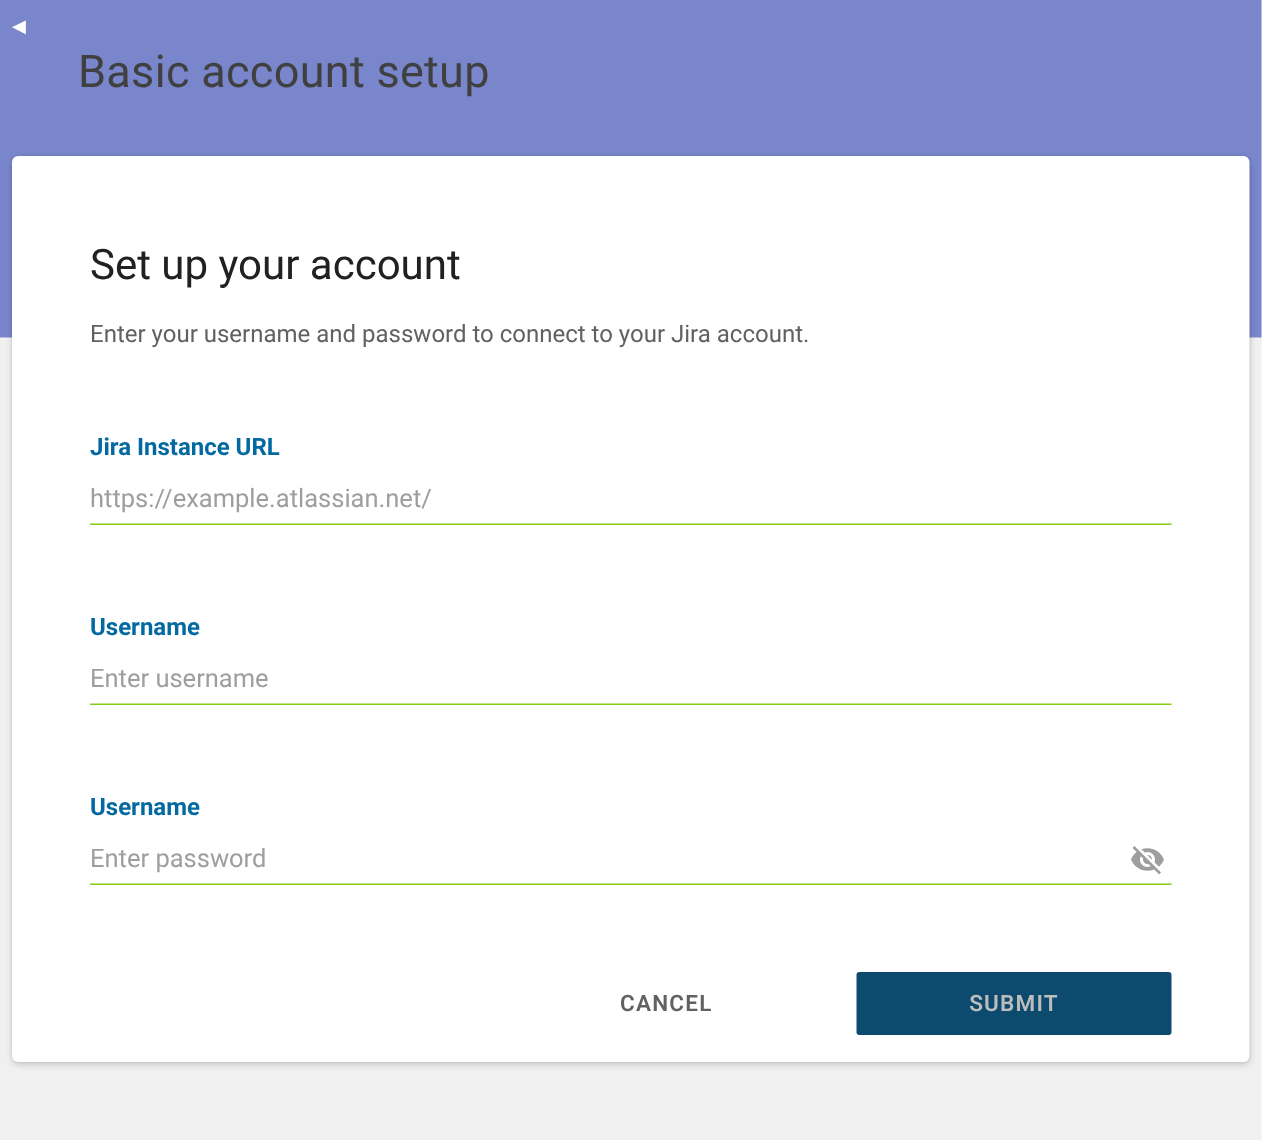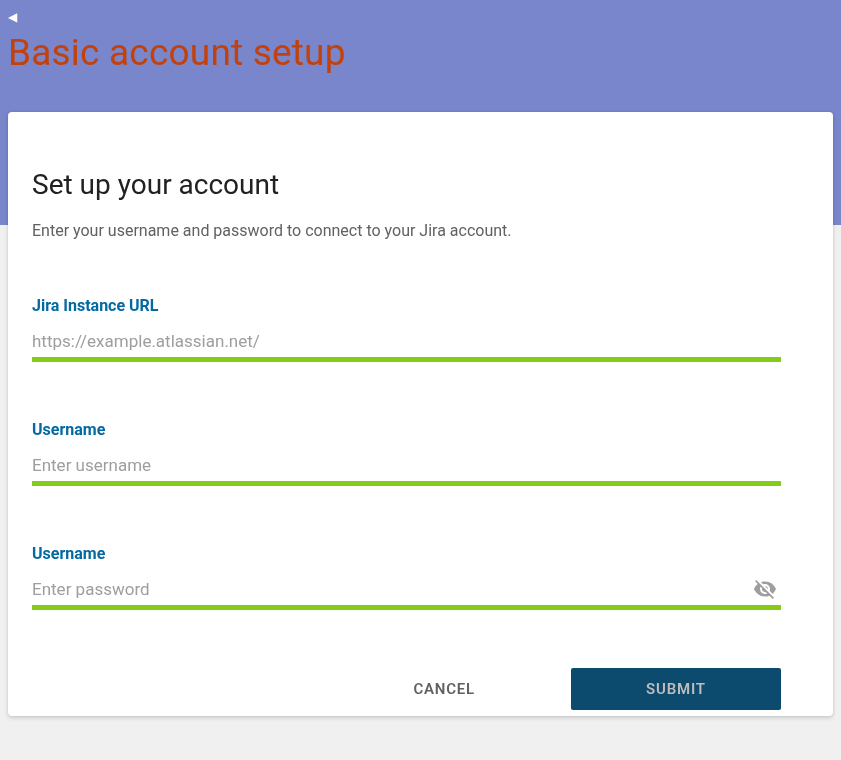--- a/index.html
+++ b/index.html
@@ -36,34 +36,35 @@
       align-items: center;
       cursor: pointer;
       padding: 2px 0;
     }
     .back-link .chevron {
       margin-right: 6px;
       font-size: 12px;
       line-height: 1;
     }
     .page-title {
-      color: #c2410c;
-      font-size: 37px;
+      color: #404040;
+      font-size: 30px;
       font-weight: 400;
       margin-top: 6px;
       letter-spacing: 0.2px;
+      margin-left: 44px;
     }
     .card {
       position: relative;
       z-index: 2;
       background: #fff;
       margin: 38px 8px 0 8px;
       border-radius: 4px;
       box-shadow: 0 2px 4px rgba(0,0,0,0.15), 0 0 2px rgba(0,0,0,0.1);
-      padding: 56px 52px 48px 24px;
+      padding: 56px 52px 48px 52px;
       height: 604px;
     }
     .card-title {
       font-size: 28px;
       font-weight: 400;
       color: #212121;
       margin-bottom: 20px;
     }
     .card-subtitle {
       font-size: 16px;
@@ -80,21 +81,21 @@
     .field-label {
       display: block;
       font-size: 16px;
       font-weight: 700;
       color: #0369a1;
       margin-bottom: 12px;
     }
     .text-input {
       width: 100%;
       border: none;
-      border-bottom: 5px solid #84cc16;
+      border-bottom: 1px solid #84cc16;
       font-size: 17px;
       color: #3b82f6;
       padding: 4px 0 6px 0;
       outline: none;
       font-family: inherit;
       background: transparent;
     }
     .text-input::placeholder {
       color: #9e9e9e;
     }

